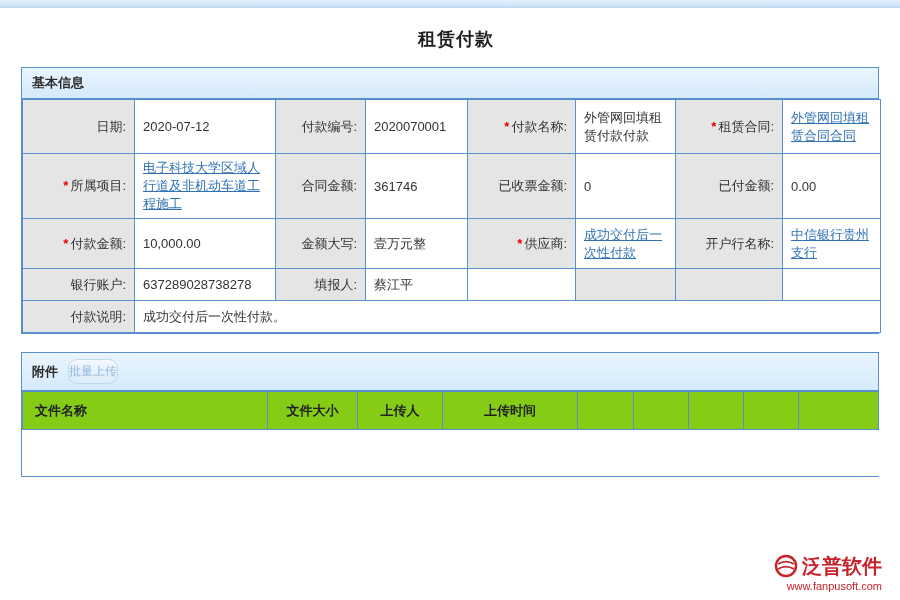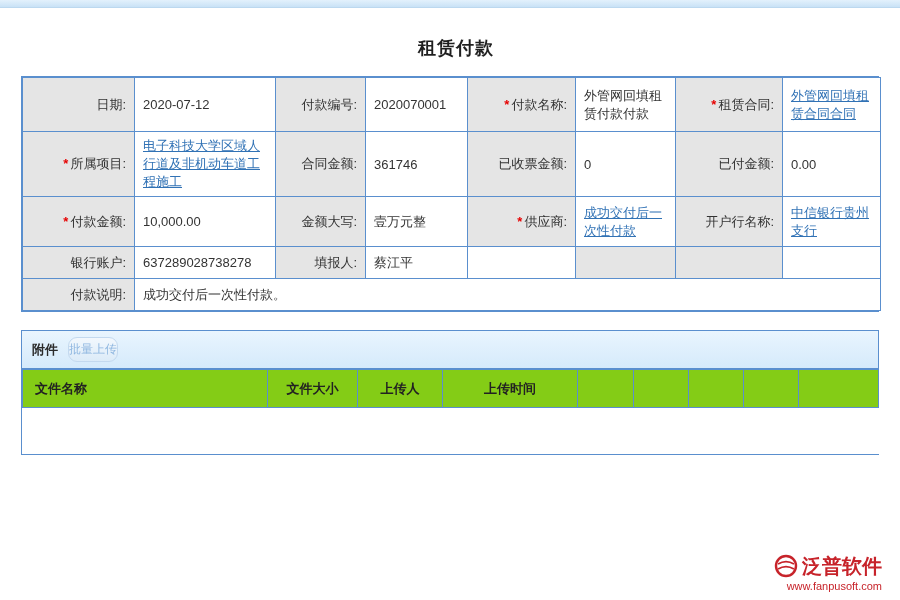--- a/index.html
+++ b/index.html
@@ -16,21 +16,21 @@
     height: 8px;
     width: 100%;
     background: linear-gradient(#e3f1fc, #c9e2f6);
     border-bottom: 1px solid #bcd8ef;
   }
   .page-title {
     text-align: center;
     font-size: 18px;
     font-weight: bold;
     color: #1f1f1f;
-    padding: 28px 0 16px 0;
+    padding: 19px 0 16px 0;
     letter-spacing: 1px;
     margin-left: 12px;
   }
   .section {
     margin: 0 21px;
     border: 1px solid #5a8fce;
     background: #fff;
   }
   .section + .section { margin-top: 18px; }
   .section-header {
@@ -126,20 +126,23 @@
   }
 </style>
 </head>
 <body>
 
 <div class="topbar"></div>
 
 <div class="page-title">租赁付款</div>
 
 <div class="section">
+  <div class="section-header">
+    <span>基本信息</span>
+  </div>
   <table class="grid">
     <colgroup>
       <col style="width:112px">
         <col style="width:141px">
       <col style="width:90px">
         <col style="width:102px">
       <col style="width:108px">
         <col style="width:100px">
       <col style="width:107px">
         <col style="width:98px">

